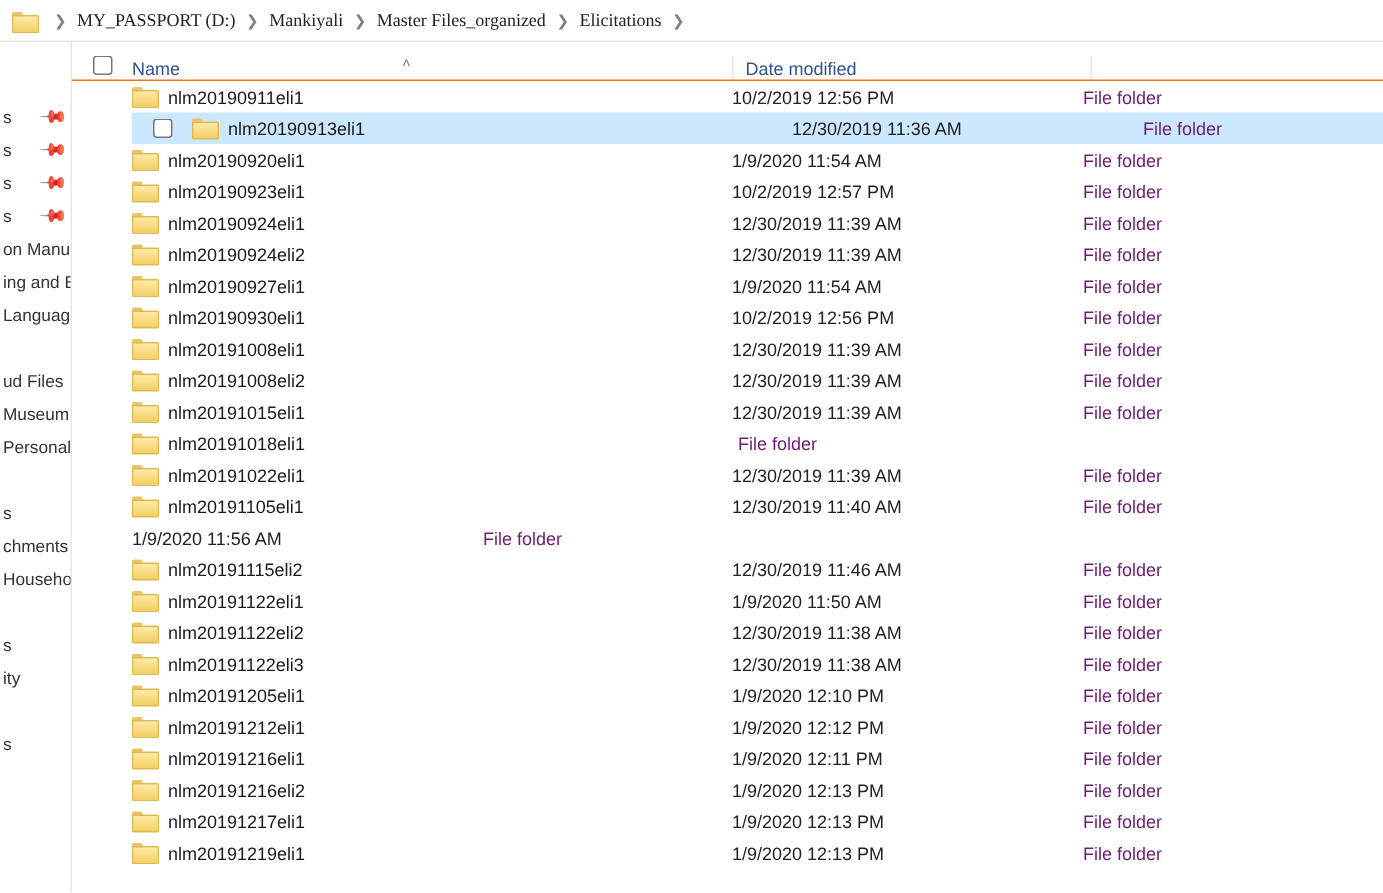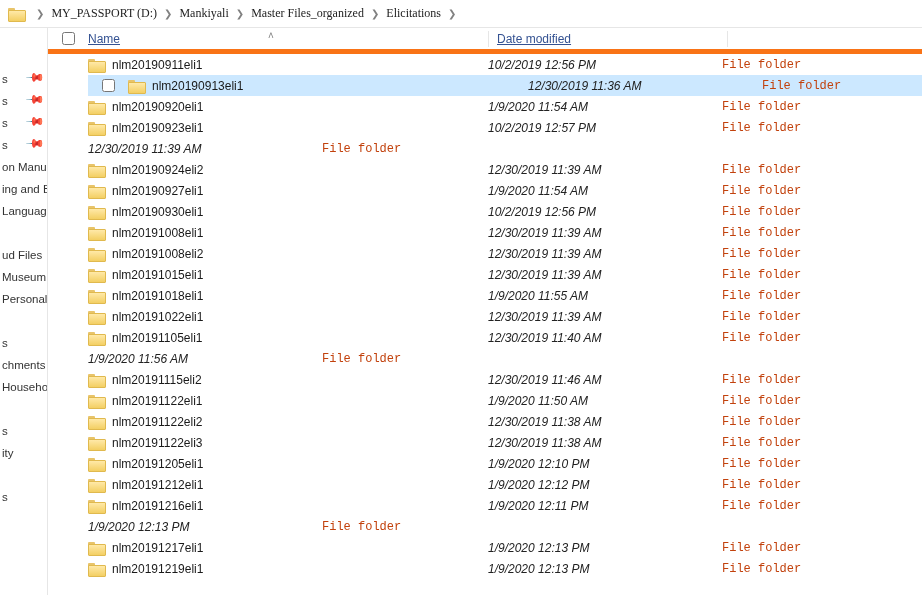--- a/index.html
+++ b/index.html
@@ -52,27 +52,26 @@
     position:absolute;
     right:4px;
     top:3px;
     color:#6f6f6f;
     transform: rotate(45deg);
     font-size:12px;
   }
   .content { flex:1; display:flex; flex-direction:column; }
   
   .cols {
-    display:flex; align-items:center;
+    display:flex; align-items:flex-end;
     height:26px;
-    border-bottom:5px solid #f97316;
+    border-bottom:1px solid #f97316;
     color:#345292;
     font-size:12px;
     user-select:none;
-    text-decoration:underline;
   }
   .col-check { width:40px; display:flex; align-items:center; justify-content:center; }
   .col-check input { width:13px; height:13px; }
   .col-name { width:400px; padding-left:0px; position:relative; }
   .col-date { width:230px; }
   .col-type { flex:1; padding-left:4px; }
   .col-sep { width:1px; height:16px; background:#e6e6e6; margin-right:8px; }
   .sort-arrow {
     position:absolute;
     left:180px; top:-2px;
@@ -82,24 +81,24 @@
   
   .rows { flex:1; overflow:auto; }
   .row {
     display:flex; align-items:center;
     height:21px;
     padding:0;
   }
   .row.selected { background:#cce8ff;margin-left:40px; }
   .row .r-check { width:40px; display:flex; align-items:center; justify-content:center; }
   .row .r-check input { width:13px; height:13px; }
-  .row .r-name { width:400px; display:flex; align-items:center; }
+  .row .r-name { width:400px; display:flex; }
   .row .r-name .label { }
-  .row .r-date { width:230px; color:#222;font-style:italic; }
-  .row .r-type { flex:1; padding-left:4px; color:#c2410c;font-family:Liberation Mono, monospace; }
+  .row .r-date { width:230px; color:#222; }
+  .row .r-type { flex:1; padding-left:4px; color:#701a75; }
   
   .fico {
     display:inline-block;
     width:16px; height:12px;
     margin-right:8px;
     position:relative;
   }
   .fico::before {
     content:"";
     position:absolute;
@@ -244,20 +243,24 @@
             <div class="r-check"></div>
             <div class="r-name">
               <span class="fico"></span>
               <span class="label">nlm20190923eli1</span>
             </div>
             <div class="r-date">10/2/2019 12:57 PM</div>
             <div class="r-type">File folder</div>
           </div>
           <div class="row">
             <div class="r-check"></div>
+            <div class="r-name">
+              <span class="fico"></span>
+              <span class="label">nlm20190924eli1</span>
+            </div>
             <div class="r-date">12/30/2019 11:39 AM</div>
             <div class="r-type">File folder</div>
           </div>
           <div class="row">
             <div class="r-check"></div>
             <div class="r-name">
               <span class="fico"></span>
               <span class="label">nlm20190924eli2</span>
             </div>
             <div class="r-date">12/30/2019 11:39 AM</div>
@@ -307,21 +310,20 @@
             </div>
             <div class="r-date">12/30/2019 11:39 AM</div>
             <div class="r-type">File folder</div>
           </div>
           <div class="row">
             <div class="r-check"></div>
             <div class="r-name">
               <span class="fico"></span>
               <span class="label">nlm20191018eli1</span>
             </div>
-            <div class="r-date">1/9/2020 11:55 AM</div>
             <div class="r-type">File folder</div>
           </div>
           <div class="row">
             <div class="r-check"></div>
             <div class="r-name">
               <span class="fico"></span>
               <span class="label">nlm20191022eli1</span>
             </div>
             <div class="r-date">12/30/2019 11:39 AM</div>
             <div class="r-type">File folder</div>
@@ -398,20 +400,24 @@
             <div class="r-check"></div>
             <div class="r-name">
               <span class="fico"></span>
               <span class="label">nlm20191216eli1</span>
             </div>
             <div class="r-date">1/9/2020 12:11 PM</div>
             <div class="r-type">File folder</div>
           </div>
           <div class="row">
             <div class="r-check"></div>
+            <div class="r-name">
+              <span class="fico"></span>
+              <span class="label">nlm20191216eli2</span>
+            </div>
             <div class="r-date">1/9/2020 12:13 PM</div>
             <div class="r-type">File folder</div>
           </div>
           <div class="row">
             <div class="r-check"></div>
             <div class="r-name">
               <span class="fico"></span>
               <span class="label">nlm20191217eli1</span>
             </div>
             <div class="r-date">1/9/2020 12:13 PM</div>

